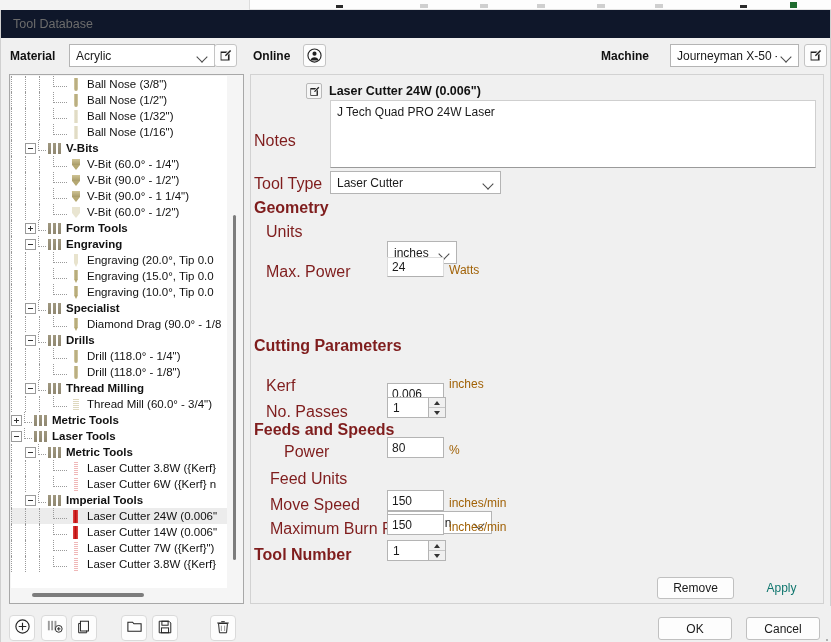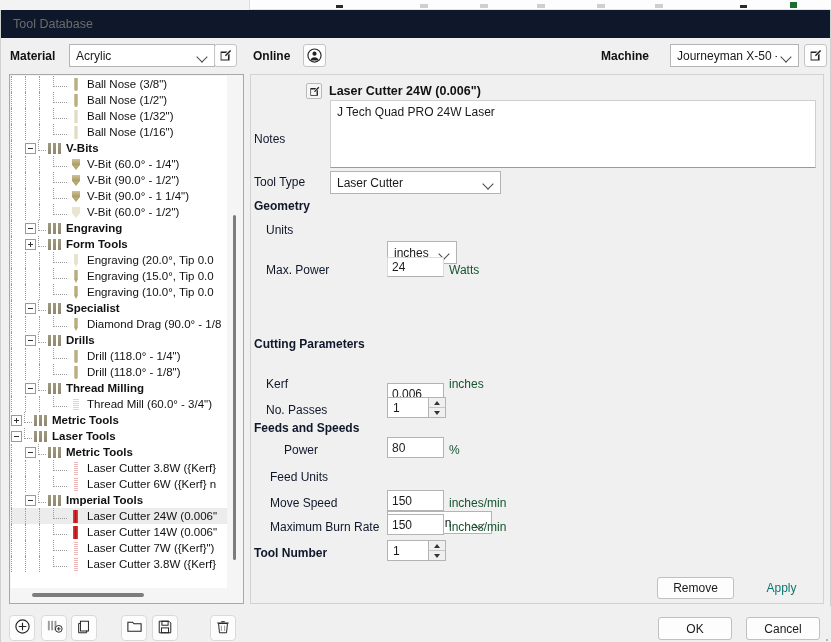--- a/index.html
+++ b/index.html
@@ -247,42 +247,42 @@
     border: 1px solid #d2d2d2;
   }
 
   #tool-header {
     position: absolute; left: 55px; top: 8px;
     display: flex; align-items: center; gap: 7px;
   }
   #tool-header .ttl { font-weight: bold; font-size: 12.5px; color: #111; }
 
   .field-label {
-    position: absolute; font-size: 12px; color: #0f172a;
+    position: absolute; font-size: 16px; color: #7f1d1d;
   }
   .field-label.bold { font-weight: bold; }
 
   .txt {
     position: absolute;
     background: #ffffff;
     border: 1px solid #b4b4b4;
     font-size: 12px; color: #1a1a1a;
     padding: 2px 4px;
     display: flex; align-items: center;
     white-space: nowrap; overflow: hidden;
   }
   .notes-box {
     position: absolute;
     background: #ffffff;
     border: 1px solid #cfcfcf;
     border-bottom: 1px solid #9a9a9a;
     padding: 4px 6px;
     font-size: 12px; color: #1a1a1a;
   }
-  .unit { position: absolute; font-size: 12px; color: #14532d; }
+  .unit { position: absolute; font-size: 12px; color: #a16207; }
 
   .spin {
     position: absolute;
     background: #ffffff;
     border: 1px solid #b4b4b4;
     display: flex; align-items: stretch;
   }
   .spin .sval { flex: 1; display: flex; align-items: center; padding-left: 5px; font-size: 12px; }
   .spin .sbtns { width: 17px; display: flex; flex-direction: column; border-left: 1px solid #b4b4b4; }
   .spin .sb {
@@ -469,31 +469,31 @@
           <div class="trow">
             <span class="tvline"></span>
             <span class="tvline"></span>
             <span class="tvline"></span>
             <span class="tdots"></span>
             <span class="ticon ic-vbitf"></span>
             <span class="tlabel">V-Bit (60.0° - 1/2")</span>
           </div>
           <div class="trow">
             <span class="tvline"></span>
+            <span class="texp plus"></span>
+            <span class="tdots" style="width:8px;"></span>
+            <span class="ticon ic-group"></span>
+            <span class="tlabel bold">Form Tools</span>
+          </div>
+          <div class="trow">
+            <span class="tvline"></span>
             <span class="texp"></span>
             <span class="tdots" style="width:8px;"></span>
             <span class="ticon ic-group"></span>
             <span class="tlabel bold">Engraving</span>
-          </div>
-          <div class="trow">
-            <span class="tvline"></span>
-            <span class="texp plus"></span>
-            <span class="tdots" style="width:8px;"></span>
-            <span class="ticon ic-group"></span>
-            <span class="tlabel bold">Form Tools</span>
           </div>
           <div class="trow">
             <span class="tvline"></span>
             <span class="tvline"></span>
             <span class="tvline"></span>
             <span class="tdots"></span>
             <span class="ticon ic-engf"></span>
             <span class="tlabel">Engraving (20.0°, Tip 0.0</span>
           </div>
           <div class="trow">

